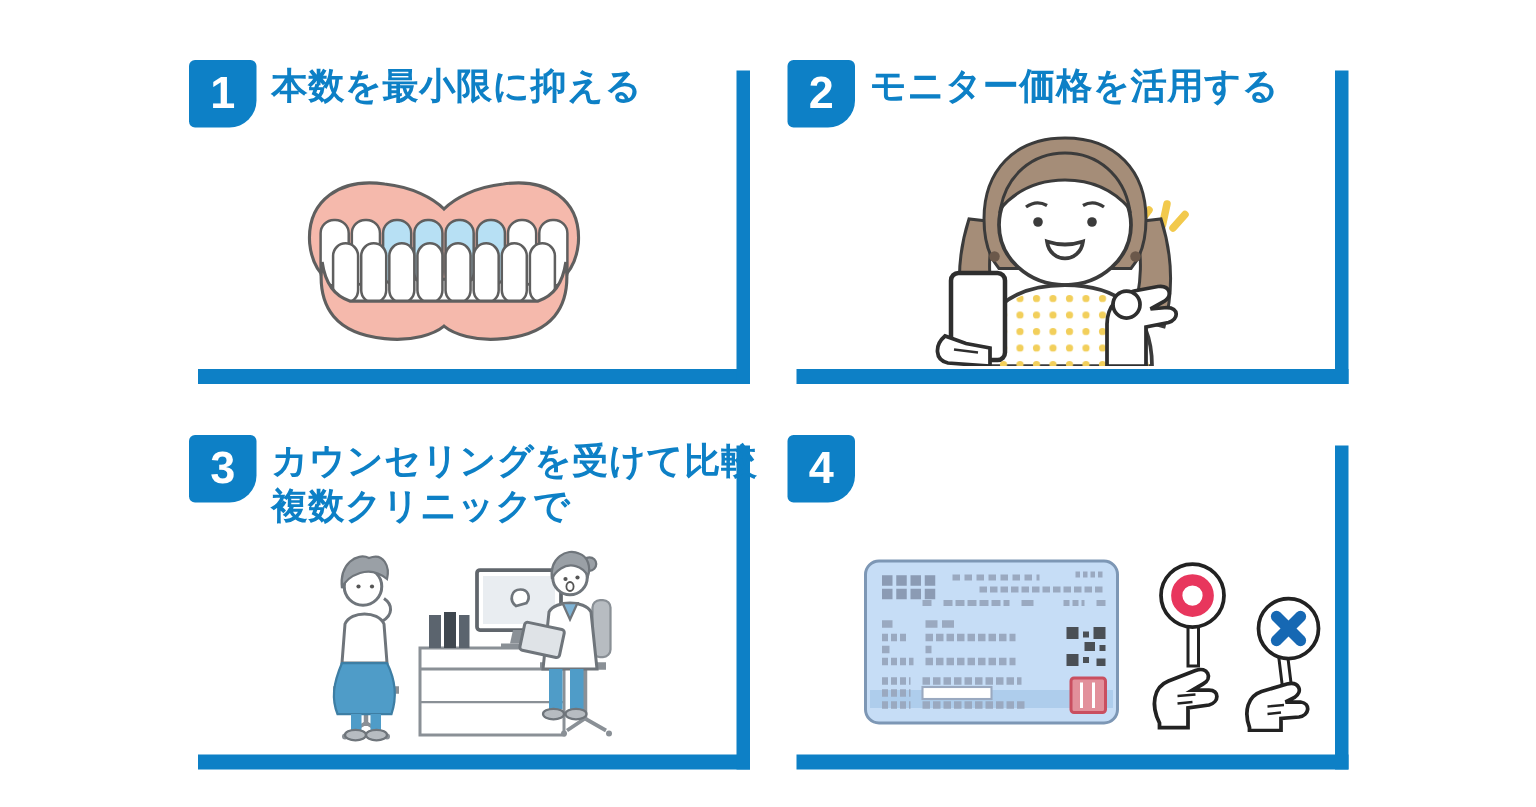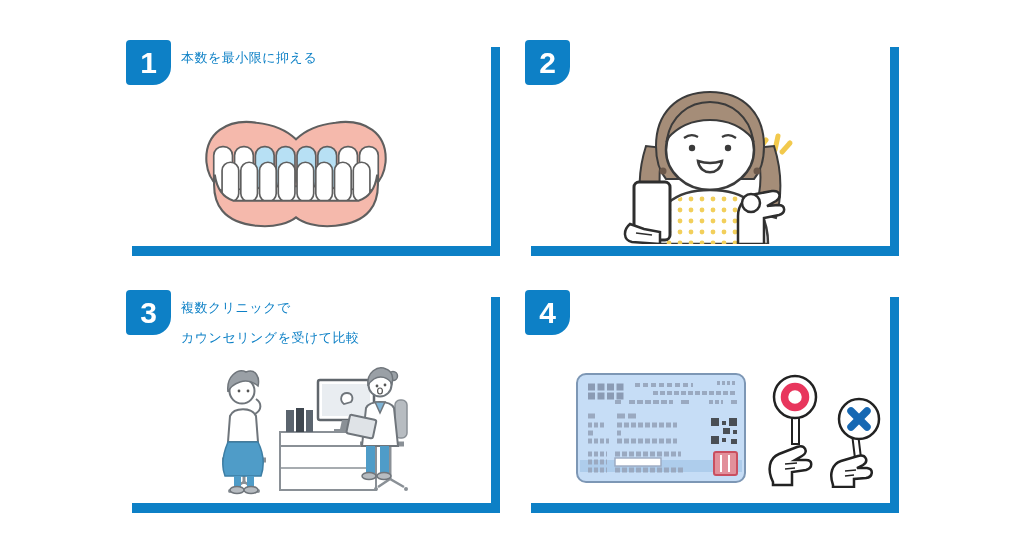--- a/index.html
+++ b/index.html
@@ -15,21 +15,21 @@
     border-bottom:10px solid var(--accent);
   }
   .step-badge {
     position:absolute; left:0; top:0; width:45px; height:45px;
     background:var(--accent); border-radius:4px 4px 18px 4px;
     color:#fff; font-size:30px; font-weight:700;
     display:flex; align-items:center; justify-content:center; z-index:2;
   }
   .panel-title {
     position:absolute; left:55px; top:3px;
-    font-size:13px; font-weight:400; color:var(--accent);
+    font-size:24px; font-weight:700; color:var(--accent);
     line-height:30px; letter-spacing:0.5px; white-space:nowrap; z-index:2;
   }
   .illus { position:absolute; z-index:1; }
   #panel-1 { left:126px; top:40px;  width:374px; height:216px; }
   #panel-2 { left:525px; top:40px;  width:374px; height:216px; }
   #panel-3 { left:126px; top:290px; width:374px; height:223px; }
   #panel-4 { left:525px; top:290px; width:374px; height:223px; }
   #panel-1 .illus { left:64px; top:66px; }
   #panel-2 .illus { left:75px; top:46px; }
   #panel-3 .illus { left:66px; top:70px; }
@@ -78,20 +78,24 @@
         <path d="M22,66 C18,96 32,112 62,115 C80,117 94,112 100,107 C106,112 120,117 138,115 C168,112 182,96 178,66 C176,80 170,88 160,91 L40,91 C30,88 24,80 22,66 Z" fill="#f5b9ac" stroke="#5f5f5f" stroke-width="2"></path>
       </svg>
     </div>
   </section>
 
   <section class="panel" id="panel-2">
     <div class="panel-frame"></div>
     <div class="step-badge">
       <span>2</span>
     </div>
+    <div class="panel-title">
+      <div>モニター価格を活用する</div>
+      <div></div>
+    </div>
     <div class="illus">
       <svg width="220" height="158" viewBox="0 0 220 158">
         <defs>
           <pattern id="pdots" width="11" height="11" patternUnits="userSpaceOnUse">
             <circle cx="3" cy="3" r="2.4" fill="#f2cf5b"></circle>
           </pattern>
         </defs>
 
         <g stroke="#f2c94c" stroke-width="5" stroke-linecap="round" fill="none">
           <line x1="166" y1="54" x2="157" y2="66"></line>
@@ -129,22 +133,22 @@
       </svg>
     </div>
   </section>
 
   <section class="panel" id="panel-3">
     <div class="panel-frame"></div>
     <div class="step-badge">
       <span>3</span>
     </div>
     <div class="panel-title">
+      <div>カウンセリングを受けて比較</div>
       <div>複数クリニックで</div>
-      <div>カウンセリングを受けて比較</div>
     </div>
     <div class="illus">
       <svg width="235" height="136" viewBox="0 0 235 136">
 
         <rect x="88" y="72" width="96" height="58" fill="#fff" stroke="#8a9096" stroke-width="2"></rect>
         <line x1="88" y1="86" x2="184" y2="86" stroke="#8a9096" stroke-width="2"></line>
         <line x1="88" y1="108" x2="184" y2="108" stroke="#8a9096" stroke-width="1.5"></line>
 
         <rect x="94" y="50" width="8" height="22" fill="#5b646e"></rect>
         <rect x="104" y="48" width="8" height="24" fill="#3f474f"></rect>

